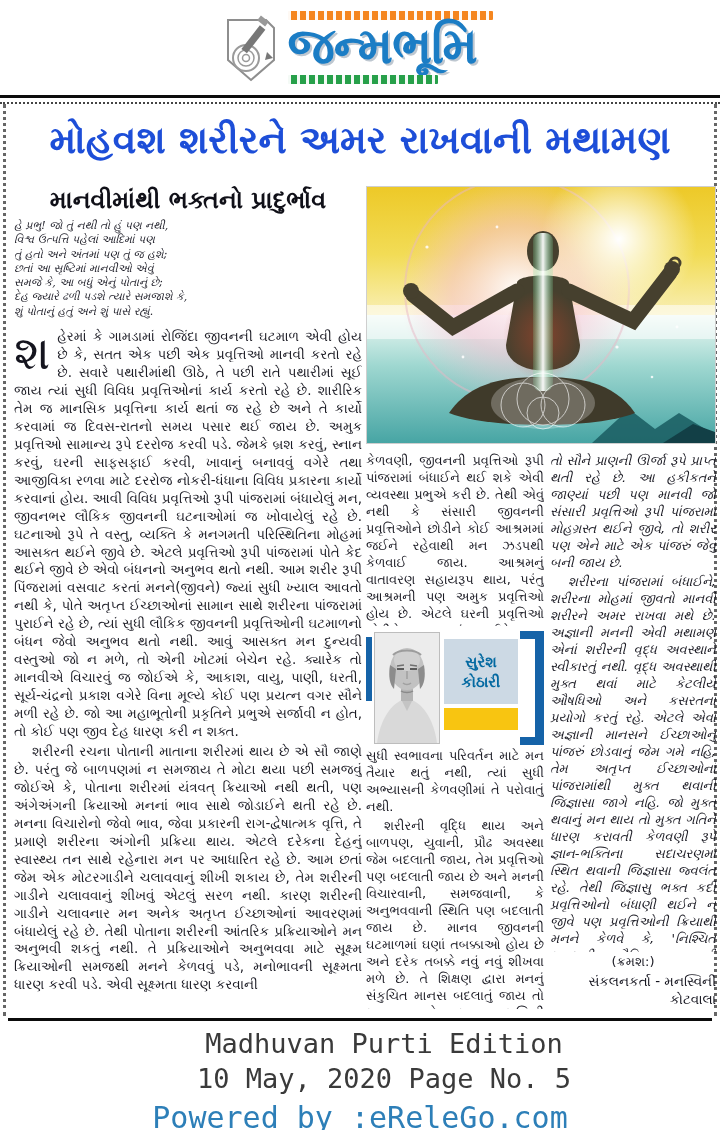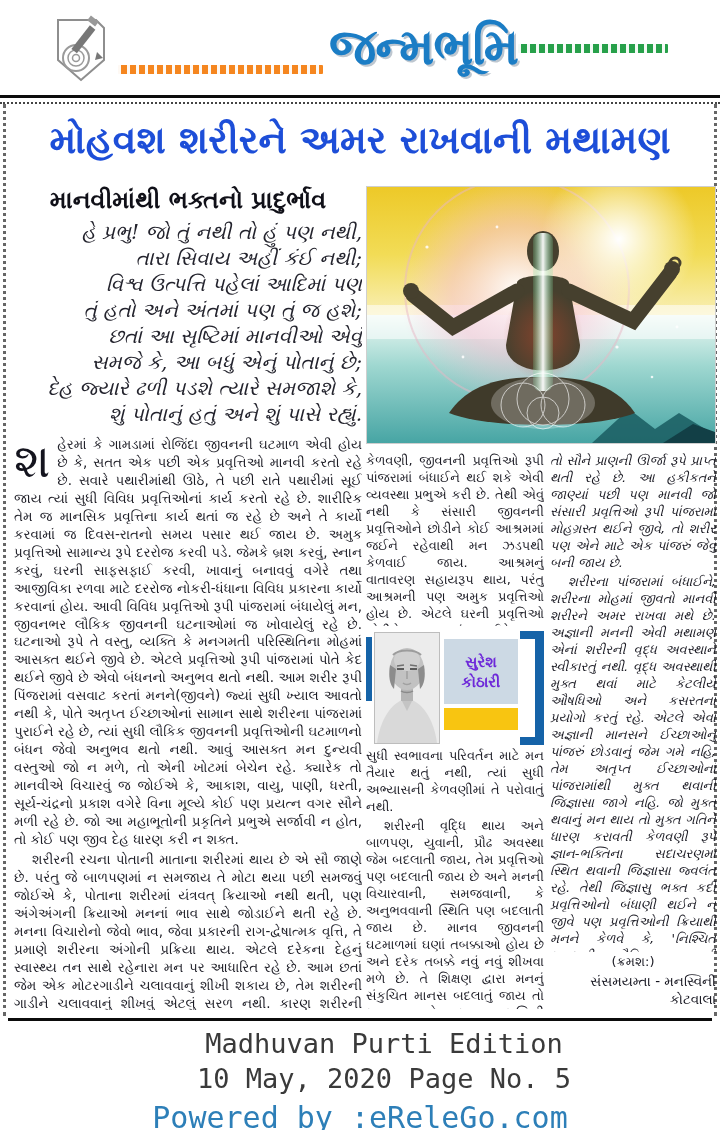--- a/index.html
+++ b/index.html
@@ -3,21 +3,21 @@
 <meta charset="utf-8">
 <style>
   html,body{margin:0;padding:0;background:#fff;}
   .page{position:relative;width:720px;height:1130px;background:#ffffff;overflow:hidden;
         font-family:"DejaVu Sans",sans-serif;color:#1b1b24;}
 
   
   .masthead{position:absolute;top:0;left:0;right:0;height:95px;display:flex;
             align-items:center;justify-content:center;gap:8px;}
   .emblem{width:58px;height:68px;flex:0 0 auto;}
-  .logo-block{display:flex;align-items:center;}
+  .logo-block{display:flex;flex-direction:column;align-items:flex-start;}
   .strip{height:9px;border-radius:1px;
          background-image:repeating-linear-gradient(90deg,rgba(255,255,255,.95) 0 3px,rgba(255,255,255,0) 3px 9px);}
   .strip-orange{width:205px;background-color:#f5861f;align-self:flex-end;margin-right:6px;}
   .strip-green{width:150px;background-color:#27a04a;margin-top:2px;}
   .logo-text{font-size:50px;font-weight:bold;color:#1b7dc5;line-height:1.05;letter-spacing:-1px;
              text-shadow:2px 2px 0 rgba(110,130,150,.45);}
 
   
   .rule-top{position:absolute;top:95px;left:0;right:0;border-top:3px solid #0c0c0c;}
   .rule-top-dotted{position:absolute;top:102px;left:0;right:0;border-top:2px dotted #444;}
@@ -25,22 +25,22 @@
   .side-right{position:absolute;right:3px;top:104px;height:912px;width:0;border-right:3px dotted #666;}
   .rule-bottom{position:absolute;top:1018px;left:8px;right:8px;border-top:3px solid #0b0b0b;}
 
   
   .headline{position:absolute;top:118px;left:16px;right:16px;text-align:center;
             font-size:38px;font-weight:bold;color:#1d4ed8;line-height:1.2;}
 
   
   .col-left{position:absolute;left:14px;top:186px;width:348px;height:824px;overflow:hidden;}
   .subhead{text-align:center;font-weight:bold;font-size:24px;color:#101018;margin:0 0 5px 0;}
-  .poem{font-family:"DejaVu Serif",serif;font-style:italic;text-align:right;
-        font-size:20px;line-height:1.3;color:#23232d;}
+  .poem{font-family:"DejaVu Serif",serif;font-style:italic;text-align:left;
+        font-size:11px;line-height:1.3;color:#23232d;}
   .poem div{white-space:nowrap;}
   .body-text{margin-top:9px;font-size:13.5px;line-height:1.33;text-align:justify;color:#1b1b24;}
   .body-text p{margin:0 0 2px 0;}
   .indent{text-indent:18px;}
   .dropcap{float:left;font-size:47px;line-height:.85;padding:5px 7px 0 0;color:#14141e;}
 
   
   .hero{position:absolute;left:366px;top:186px;width:350px;height:258px;border:1px solid #cfcfcf;
         box-sizing:border-box;overflow:hidden;background:#f4e87a;}
   .hero svg{display:block;}
@@ -54,21 +54,21 @@
   .col-right{position:absolute;left:550px;top:452px;width:166px;height:566px;}
   .clipR{height:500px;overflow:hidden;font-style:italic;}
   .cont-mark{text-align:center;font-size:13px;margin-top:1px;}
   .byline{text-align:right;font-size:13.5px;margin-top:3px;color:#15151f;}
 
   
   .photobox{position:relative;height:118px;margin:3px 0 0 0;display:flex;align-items:stretch;}
   .pb-bluebar{width:6px;height:64px;background:#1563a8;margin-top:8px;}
   .pb-photo{width:66px;height:112px;margin:3px 0 0 2px;border:1px solid #bdbdbd;box-sizing:border-box;}
   .pb-right{flex:1;display:flex;flex-direction:column;padding:10px 26px 8px 4px;}
-  .pb-caption{background:#ccd9e4;color:#6d28d9;font-weight:bold;font-size:15px;
+  .pb-caption{background:#ccd9e4;color:#0369a1;font-weight:bold;font-size:15px;
               text-align:center;padding:14px 2px 12px 2px;}
   .pb-yellow{background:#f8c511;height:22px;margin-top:4px;}
   .pb-bracket{position:absolute;right:0;top:2px;bottom:2px;width:24px;
               border-top:8px solid #1563a8;border-right:9px solid #1563a8;border-bottom:8px solid #1563a8;
               box-sizing:border-box;}
 
   
   .footer{position:absolute;top:1026px;left:0;right:0;text-align:center;
           font-family:"DejaVu Sans Mono",monospace;}
   .f-line{font-size:27px;color:#3a3a3a;line-height:1.3;margin-left:48px;}
@@ -102,21 +102,20 @@
   <div class="rule-top-dotted"></div>
   <div class="side-left"></div>
   <div class="side-right"></div>
 
   <div class="headline">મોહવશ શરીરને અમર રાખવાની મથામણ</div>
 
   <div class="col-left">
     <div class="subhead">માનવીમાંથી ભક્તનો પ્રાદુર્ભાવ</div>
     <div class="poem">
       <div>હે પ્રભુ! જો તું નથી તો હું પણ નથી,</div>
-      <div>તારા સિવાય અહીં કંઈ નથી;</div>
       <div>વિશ્વ ઉત્પત્તિ પહેલાં આદિમાં પણ</div>
       <div>તું હતો અને અંતમાં પણ તું જ હશે;</div>
       <div>છતાં આ સૃષ્ટિમાં માનવીઓ એવું</div>
       <div>સમજે કે, આ બધું એનું પોતાનું છે;</div>
       <div>દેહ જ્યારે ઢળી પડશે ત્યારે સમજાશે કે,</div>
       <div>શું પોતાનું હતું અને શું પાસે રહ્યું.</div>
     </div>
     <div class="body-text">
       <p><span class="dropcap">શ</span><span>હેરમાં કે ગામડામાં રોજિંદા જીવનની ઘટમાળ એવી હોય છે કે, સતત એક પછી એક પ્રવૃત્તિઓ માનવી કરતો રહે છે. સવારે પથારીમાંથી ઊઠે, તે પછી રાતે પથારીમાં સૂઈ જાય ત્યાં સુધી વિવિધ પ્રવૃત્તિઓનાં કાર્ય કરતો રહે છે. શારીરિક તેમ જ માનસિક પ્રવૃત્તિના કાર્ય થતાં જ રહે છે અને તે કાર્યો કરવામાં જ દિવસ-રાતનો સમય પસાર થઈ જાય છે. અમુક પ્રવૃત્તિઓ સામાન્ય રૂપે દરરોજ કરવી પડે. જેમકે બ્રશ કરવું, સ્નાન કરવું, ઘરની સાફસફાઈ કરવી, ખાવાનું બનાવવું વગેરે તથા આજીવિકા રળવા માટે દરરોજ નોકરી-ધંધાના વિવિધ પ્રકારના કાર્યો કરવાનાં હોય. આવી વિવિધ પ્રવૃત્તિઓ રૂપી પાંજરામાં બંધાયેલું મન, જીવનભર લૌકિક જીવનની ઘટનાઓમાં જ ખોવાયેલું રહે છે. ઘટનાઓ રૂપે તે વસ્તુ, વ્યક્તિ કે મનગમતી પરિસ્થિતિના મોહમાં આસક્ત થઈને જીવે છે. એટલે પ્રવૃત્તિઓ રૂપી પાંજરામાં પોતે કેદ થઈને જીવે છે એવો બંધનનો અનુભવ થતો નથી. આમ શરીર રૂપી પિંજરામાં વસવાટ કરતાં મનને(જીવને) જ્યાં સુધી ખ્યાલ આવતો નથી કે, પોતે અતૃપ્ત ઈચ્છાઓનાં સામાન સાથે શરીરના પાંજરામાં પુરાઈને રહે છે, ત્યાં સુધી લૌકિક જીવનની પ્રવૃત્તિઓની ઘટમાળનો બંધન જેવો અનુભવ થતો નથી. આવું આસક્ત મન દુન્યવી વસ્તુઓ જો ન મળે, તો એની ખોટમાં બેચેન રહે. ક્યારેક તો માનવીએ વિચારવું જ જોઈએ કે, આકાશ, વાયુ, પાણી, ધરતી, સૂર્ય-ચંદ્રનો પ્રકાશ વગેરે વિના મૂલ્યે કોઈ પણ પ્રયત્ન વગર સૌને મળી રહે છે. જો આ મહાભૂતોની પ્રકૃતિને પ્રભુએ સર્જાવી ન હોત, તો કોઈ પણ જીવ દેહ ધારણ કરી ન શક્ત.</span></p>
       <p class="indent">શરીરની રચના પોતાની માતાના શરીરમાં થાય છે એ સૌ જાણે છે. પરંતુ જે બાળપણમાં ન સમજાય તે મોટા થયા પછી સમજવું જોઈએ કે, પોતાના શરીરમાં યંત્રવત્ ક્રિયાઓ નથી થતી, પણ અંગેઅંગની ક્રિયાઓ મનનાં ભાવ સાથે જોડાઈને થતી રહે છે. મનના વિચારોનો જેવો ભાવ, જેવા પ્રકારની રાગ-દ્વેષાત્મક વૃત્તિ, તે પ્રમાણે શરીરના અંગોની પ્રક્રિયા થાય. એટલે દરેકના દેહનું સ્વાસ્થ્ય તન સાથે રહેનારા મન પર આધારિત રહે છે. આમ છતાં જેમ એક મોટરગાડીને ચલાવવાનું શીખી શકાય છે, તેમ શરીરની ગાડીને ચલાવવાનું શીખવું એટલું સરળ નથી. કારણ શરીરની ગાડીને ચલાવનાર મન અનેક અતૃપ્ત ઈચ્છાઓનાં આવરણમાં બંધાયેલું રહે છે. તેથી પોતાના શરીરની આંતરિક પ્રક્રિયાઓને મન અનુભવી શકતું નથી. તે પ્રક્રિયાઓને અનુભવવા માટે સૂક્ષ્મ ક્રિયાઓની સમજથી મનને કેળવવું પડે, મનોભાવની સૂક્ષ્મતા ધારણ કરવી પડે. એવી સૂક્ષ્મતા ધારણ કરવાની</p>
@@ -231,21 +230,21 @@
       <p class="indent">શરીરની વૃદ્ધિ થાય અને બાળપણ, યુવાની, પ્રૌઢ અવસ્થા જેમ બદલાતી જાય, તેમ પ્રવૃત્તિઓ પણ બદલાતી જાય છે અને મનની વિચારવાની, સમજવાની, કે અનુભવવાની સ્થિતિ પણ બદલાતી જાય છે. માનવ જીવનની ઘટમાળમાં ઘણાં તબક્કાઓ હોય છે અને દરેક તબક્કે નવું નવું શીખવા મળે છે. તે શિક્ષણ દ્વારા મનનું સંકુચિત માનસ બદલાતું જાય તો સ્થૂળ અને સૂક્ષ્મ સૃષ્ટિની ક્રિયાઓનું રહસ્ય સમજી શકાય. પોતાના મનની નિરાકારિત સ્થિતિને ઘણાં સ્વીકારે છે, છતાં તબક્કાવાર થતી પ્રવૃત્તિઓથી મનને કેળવવાનું સ્વીકારતાં નથી. તેથી મન વધુ ને વધુ પ્રવૃત્તિ કરવાના મોહમાં બંધાઈને રહે છે. એનું મુખ્ય કારણ છે સંકુચિત માનસનો રાગ-દ્વેષવાળો સ્વભાવ, અથવા પરોપકારી સાત્ત્વિકભાવ, કે નિ:સ્વાર્થ પ્રેમભાવનો અભાવ, અથવા સ્વ સ્વરૂપથી અપરિચિત મનનો અંધશ્રદ્ધામાં વિશ્વાસ. એવું મન માનવા તૈયાર જ નથી કે, પોતે પ્રભુની ચેતનાના આધારે જીવે છે અને પ્રભુની ચેતના</p>
     </div>
   </div>
 
   <div class="col-right ncol">
     <div class="clipR">
       <p>તો સૌને પ્રાણની ઊર્જા રૂપે પ્રાપ્ત થતી રહે છે. આ હકીકતને જાણ્યાં પછી પણ માનવી જો સંસારી પ્રવૃત્તિઓ રૂપી પાંજરામાં મોહગ્રસ્ત થઈને જીવે, તો શરીર પણ એને માટે એક પાંજરું જેવું બની જાય છે.</p>
       <p class="indent">શરીરના પાંજરામાં બંધાઈને, શરીરના મોહમાં જીવતો માનવી શરીરને અમર રાખવા મથે છે. અજ્ઞાની મનની એવી મથામણ એનાં શરીરની વૃદ્ધ અવસ્થાને સ્વીકારતું નથી. વૃદ્ધ અવસ્થાથી મુક્ત થવાં માટે કેટલીયે ઔષધિઓ અને કસરતના પ્રયોગો કરતું રહે. એટલે એવાં અજ્ઞાની માનસને ઈચ્છાઓનું પાંજરું છોડવાનું જેમ ગમે નહિ, તેમ અતૃપ્ત ઈચ્છાઓનાં પાંજરામાંથી મુક્ત થવાની જિજ્ઞાસા જાગે નહિ. જો મુક્ત થવાનું મન થાય તો મુક્ત ગતિને ધારણ કરાવતી કેળવણી રૂપે જ્ઞાન-ભક્તિના સદાચરણમાં સ્થિત થવાની જિજ્ઞાસા જ્વલંત રહે. તેથી જિજ્ઞાસુ ભક્ત કદી પ્રવૃત્તિઓનો બંધાણી થઈને ન જીવે પણ પ્રવૃત્તિઓની ક્રિયાથી મનને કેળવે કે, 'નિશ્ચિત સમયની લૌકિક જીવનની પ્રવૃત્તિઓ જેમ થાય છે, તેમ નિશ્ચત સમયમાં મારા મનને કેળવી શકાય, તો જીવંત જીવનનો હેતુ સિદ્ધ કરાવતાં સદાચરણમાં સ્થિત થઈ શકાય. અમુક નિશ્ચિત સમયે ચા-કોફી પીવાની તલપ જાગે છે, અથવા નિશ્ચિત સમયે ભૂખ લાગે છે અને જમવાનું યાદ આવે છે. એ જ રીતે દિવસમાં નિશ્ચિત સમય નક્કી રાખવો જોઈએ, જે પ્રભુ સાથેની ઐક્યતાનું સ્મરણ કરાવે અને સ્મરણ રૂપે સ્વ સ્વરૂપનું અધ્યયન થાય. જેમ નક્કી કરેલા સમયે ભૂખ લાગે છે ત્યારે ખાવાનું મળી જાય તો સંતોષ લાગે અને ન મળે તો માનવી બહાવરો થઈ ગુસ્સામાં ખાવાનું મેળવવા પ્રયત્ન કરે, તેમ પોતાનો અનુકૂળ સમય નિશ્ચિત કરીને સ્વને જાણવાની ભૂખ મીટાવવી જોઈએ. પરંતુ ભૂખ ન લાગી હોય તો જેમ ભાવથી અન્ન આરોગતાં નથી, તેમ સ્વયંને જાણવાની ભૂખ નહિ હશે તો સ્વમય ચિંતનમાં મન સ્થિત નહિ થાય. સ્વમય ચિંતન વગરનું સ્મરણ કે સત્સંગ નિશ્ચિત સમયે એક પ્રવૃત્તિની જેમ યંત્રવત થાય, તો સાત્ત્વિકભાવની જાગૃતિ ધારણ થતી નથી.</p>
     </div>
     <div class="cont-mark">(ક્રમશ:)</div>
-    <div class="byline">સંસમયમ્તા - મનસ્વિની કોટવાલા</div>
+    <div class="byline">સંકલનકર્તા - મનસ્વિની કોટવાલા</div>
   </div>
 
   <div class="rule-bottom"></div>
   <div class="footer">
     <div class="f-line">Madhuvan Purti Edition</div>
     <div class="f-line">10 May, 2020 Page No. 5</div>
     <a class="f-powered" href="#">Powered by :eReleGo.com</a>
   </div>
 
 </div>

